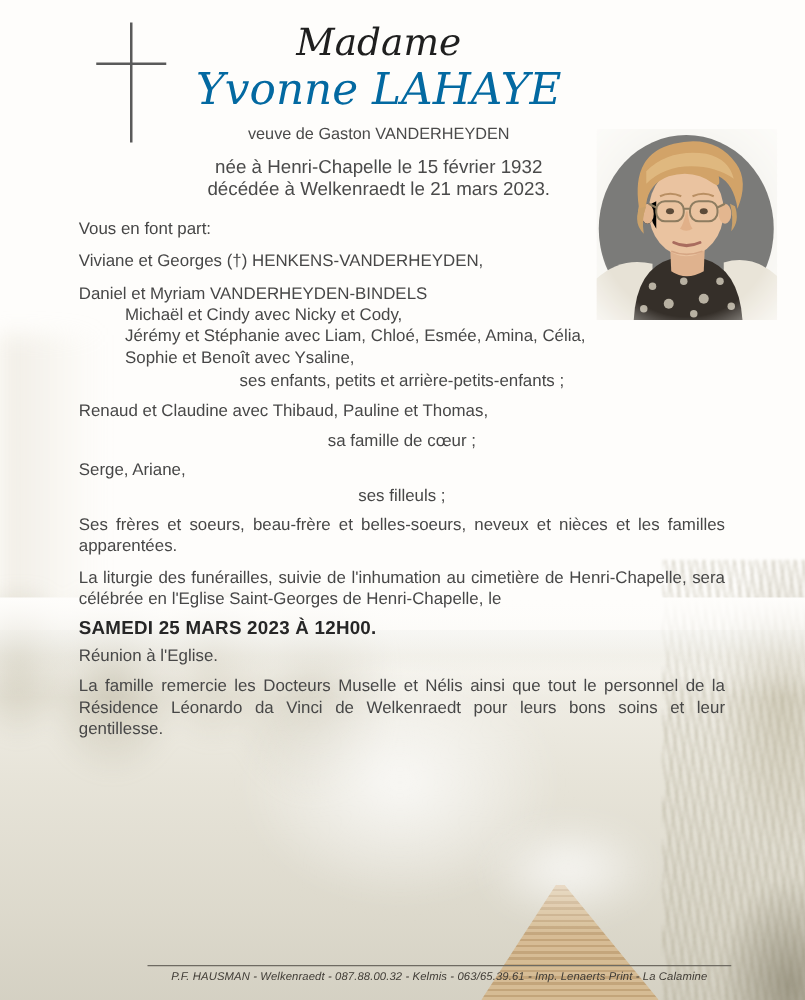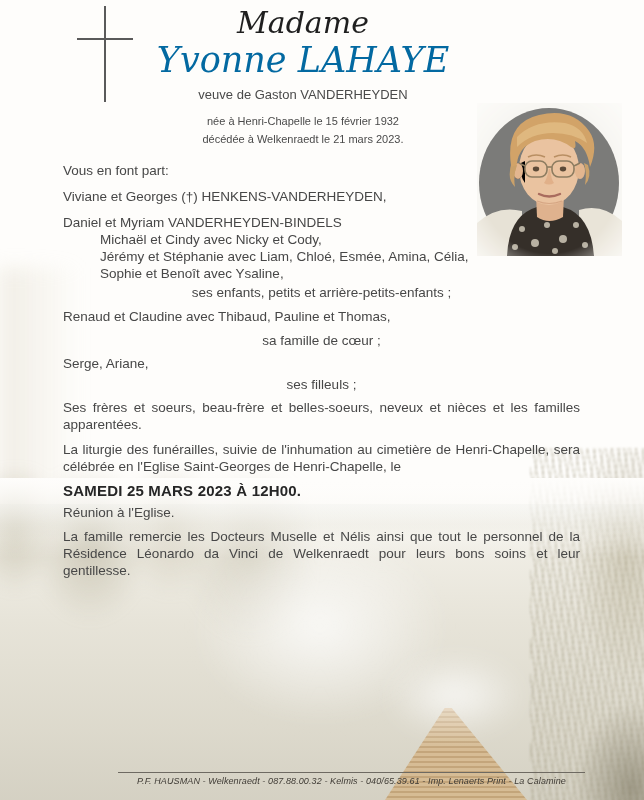--- a/index.html
+++ b/index.html
@@ -46,29 +46,29 @@
       repeating-linear-gradient(to bottom,#d6ba90 0 3px,#c1a073 3px 5px);
     opacity:.9;}
   .boardwalk-glow{position:absolute;left:360px;bottom:55px;width:190px;height:90px;filter:blur(12px);
     background:radial-gradient(95px 55px at 50% 45%, rgba(255,255,255,.8), transparent 75%);}
   .bg-topfade{position:absolute;left:0;right:0;top:0;height:80px;
     background:linear-gradient(to bottom,#fefdfb 0,rgba(254,253,251,0) 100%);}
   
   .content{position:relative;z-index:1;padding:0 64px 0 63px;}
   .quote{margin-top:33px;text-align:center;font-style:italic;
     font-size:13.5px;line-height:19px;color:#4f4f4f;}
-  .header{position:relative;height:152px;}
+  .header{position:relative;margin-top:12px;height:152px;}
   .cross{position:absolute;left:12px;top:6px;width:60px;height:100px;}
   .cross::before{content:"";position:absolute;left:29px;top:0;width:2px;height:96px;background:#5a5a5a;}
   .cross::after{content:"";position:absolute;left:2px;top:32px;width:56px;height:2px;background:#5a5a5a;}
   .titles{position:absolute;left:70px;width:340px;text-align:center;padding-top:6px;}
   .title-prefix{font-family:"DejaVu Serif",serif;font-style:italic;font-size:30px;line-height:34px;color:#1f1f1f;}
   .title-name{font-family:"DejaVu Serif",serif;font-style:italic;font-size:35px;line-height:40px;color:#0369a1;}
   .widow{font-size:13px;margin-top:7px;color:#4a4a4a;}
-  .dates{font-size:11px;line-height:17.5px;margin-top:11px;color:#4a4a4a;}
+  .dates{font-size:15px;line-height:17.5px;margin-top:11px;color:#4a4a4a;}
   .photo{position:absolute;left:477px;top:103px;width:145px;height:153px;z-index:1;
     -webkit-mask-image:radial-gradient(ellipse 78% 78% at 50% 50%, #000 62%, transparent 99%);
     mask-image:radial-gradient(ellipse 78% 78% at 50% 50%, #000 62%, transparent 99%);}
   .body-line{font-size:13.5px;line-height:17px;}
   .mt10{margin-top:10px}.mt9{margin-top:9px}.mt8{margin-top:8px}
   .mt7{margin-top:7px}.mt6{margin-top:6px}.mt5{margin-top:5px}
   .mt4{margin-top:4px}.mt2{margin-top:2px}
   .indent{padding-left:37px;}
   .relation{text-align:center;}
   .just{text-align:justify;}
@@ -193,16 +193,16 @@
     <p class="body-line just mt8">La liturgie des funérailles, suivie de l'inhumation au cimetière de Henri-Chapelle, sera célébrée en l'Eglise Saint-Georges de Henri-Chapelle, le</p>
     <div class="date-line centered mt7">SAMEDI 25 MARS 2023 À 12H00.</div>
     <div class="meeting centered mt5">Réunion à l'Eglise.</div>
 
 
     <p class="body-line just mt8">La famille remercie les Docteurs Muselle et Nélis ainsi que tout le personnel de la Résidence Léonardo da Vinci de Welkenraedt pour leurs bons soins et leur gentillesse.</p>
 
   </div>
 
   <div class="footer">
-    <span>P.F. HAUSMAN  -  Welkenraedt - 087.88.00.32 - Kelmis - 040/65.39.61 - Imp. Lenaerts Print - La Calamine</span>
+    <span>P.F. HAUSMAN  -  Welkenraedt - 087.88.00.32 - Kelmis - 063/65.39.61 - Imp. Lenaerts Print - La Calamine</span>
   </div>
 
 </div>
 
 </body></html>

